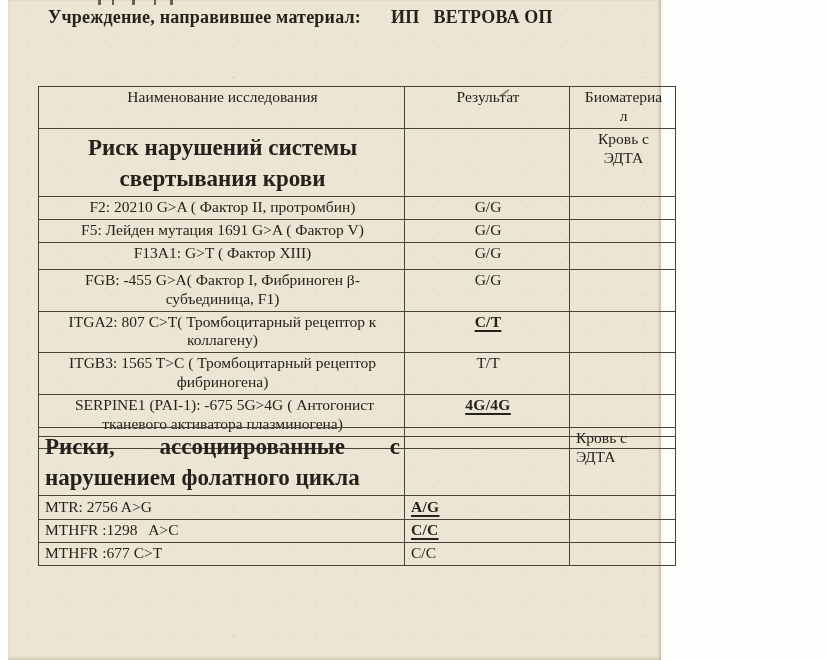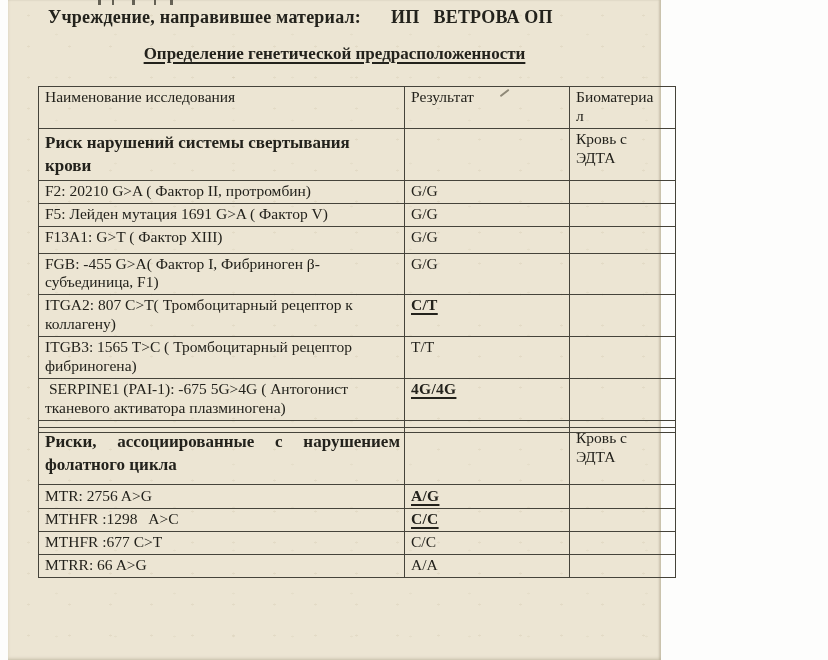--- a/index.html
+++ b/index.html
@@ -38,30 +38,30 @@
     position:absolute; left:0; top:43px; width:100%; text-align:center;
     font-weight:bold; font-size:17px; line-height:1.35;
   }
   .doc-title .u {
     text-decoration:underline; text-decoration-thickness:1.5px; text-underline-offset:3px;
   }
   table {
     position:absolute; left:30px; border-collapse:collapse; table-layout:fixed;
     width:637px; background:transparent;
   }
-  .t1 { top:86px; }
+  .t1 { top:86px;text-align:center; }
   .t2 { top:427px;border-radius:20px; }
   td {
     border:1.7px solid #45433a;
     padding:1px 4px 2px 6px;
     font-size:15.5px; line-height:1.22; vertical-align:top;
     overflow:hidden;
   }
   td.name { white-space:pre-wrap; }
-  .section-cell { font-weight:bold; font-size:17px; line-height:1.35; padding-top:3px; }
+  .section-cell { font-weight:bold; font-size:23px; line-height:1.35; padding-top:3px; }
   .section-cell .clamp { display:inline-block; max-width:318px; }
   .section-cell.just { text-align:justify; }
   .bio-head span { display:inline-block; width:84px; word-break:break-all; }
   .bio-cell span { display:inline-block; width:66px; }
   .result-strong {
     font-weight:bold;
     text-decoration:underline; text-decoration-thickness:1.6px; text-underline-offset:3px;
     letter-spacing:.3px;
   }
   .pen-mark {
@@ -72,21 +72,20 @@
 </head>
 <body>
 
 <div class="paper">
 
   <div class="top-fragment"></div>
 
   <div class="sender-line"><span>Учреждение, направившее материал:</span><span class="val">ИП   ВЕТРОВА ОП</span></div>
 
   <div class="doc-title">
-    <div><span class="u">Определение генетической предрасположенности</span></div>
   </div>
 
   <div class="pen-mark"></div>
 
   <table class="t1">
     <colgroup>
         <col style="width:366px">
         <col style="width:165px">
         <col style="width:106px">
       </colgroup>
@@ -164,21 +163,16 @@
     <tr style="height:22px">
       <td class="name">MTHFR :1298   A&gt;C</td>
       <td class="result-strong">C/C</td>
       <td></td>
     </tr>
     <tr style="height:22px">
       <td class="name">MTHFR :677 C&gt;T</td>
       <td>C/C</td>
       <td></td>
     </tr>
-    <tr style="height:22px">
-      <td class="name">MTRR: 66 A&gt;G</td>
-      <td>A/A</td>
-      <td></td>
-    </tr>
   </tbody>
     </table>
 
 </div>
 
 </body></html>

